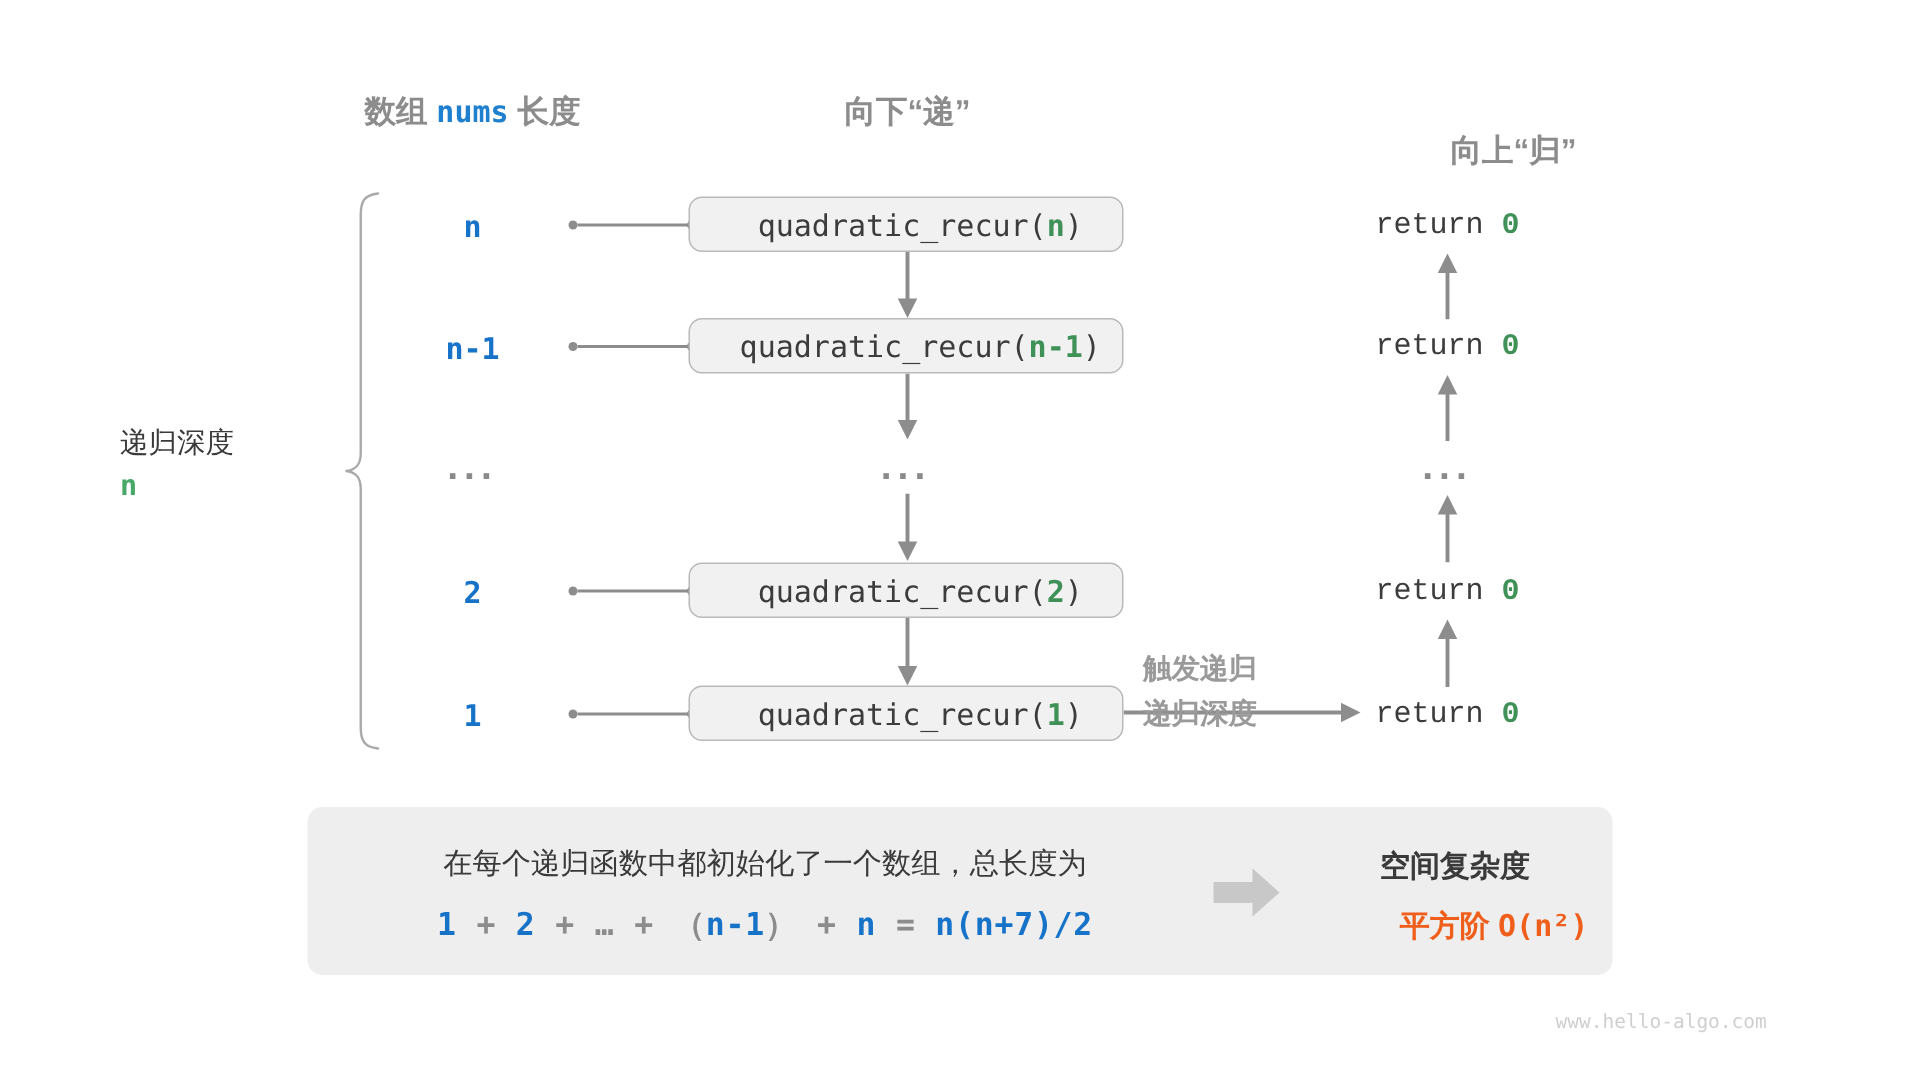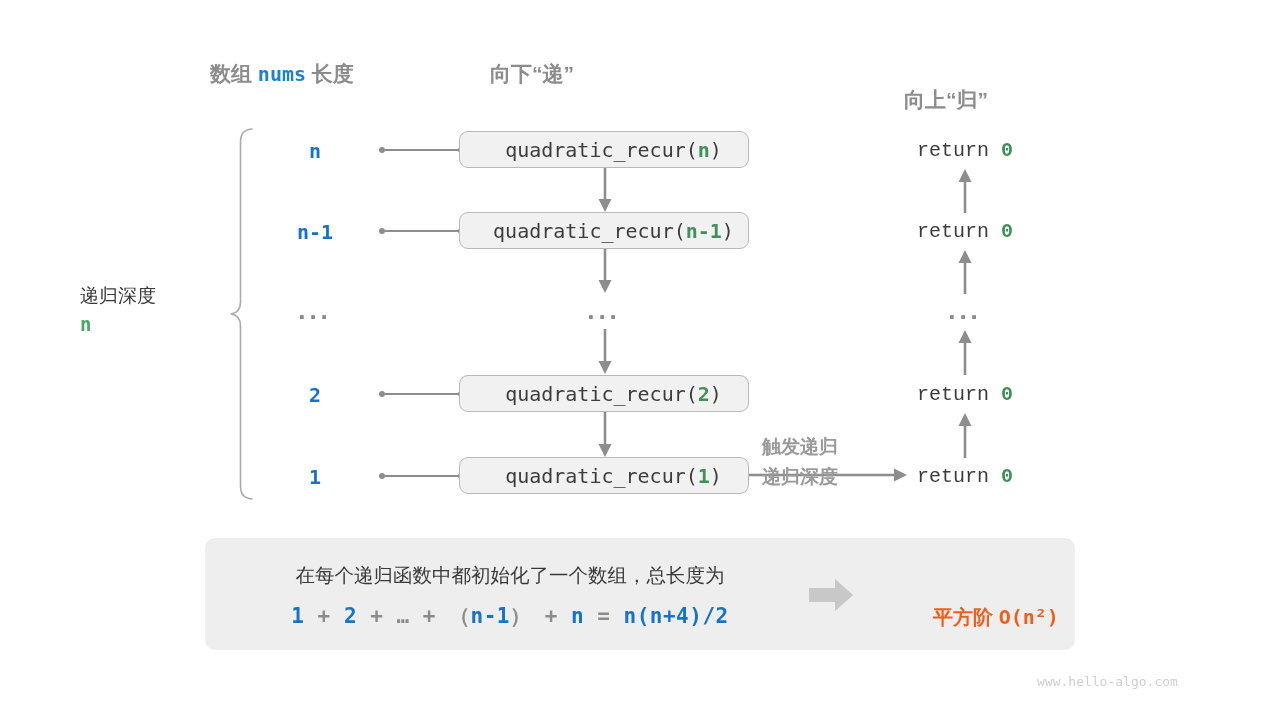--- a/index.html
+++ b/index.html
@@ -17,20 +17,21 @@
   }
   .abs { position: absolute; }
 
   
   .col-header {
     font-family: "Liberation Sans", sans-serif;
     font-size: 21px;
     font-weight: bold;
     color: #8c8c8c;
     white-space: nowrap;
+    text-align: center;
   }
   .col-header .mono-blue {
     font-family: "DejaVu Sans Mono", monospace;
     color: #2080d0;
     font-weight: bold;
     font-size: 20px;
   }
 
   
   .depth-label {
@@ -309,28 +310,29 @@
 
 <div class="abs note" style="left:715px; top:396px; width:170px;margin-top:36px;">
   <div>触发递归</div>
   <div>递归深度</div>
 </div>
 
 <div class="abs summary" style="left:205px; top:538px; width:870px; height:112px;">
 
   <div class="abs sum-text" style="left:25px; top:24px; width:560px;">在每个递归函数中都初始化了一个数组，总长度为</div>
 
-  <div class="abs sum-formula" style="left:25px; top:64px; width:560px;"><span class="b">1</span><span> + </span><span class="b">2</span><span> + </span><span>…</span><span> + </span><span>（</span><span class="b">n-1</span><span>）</span><span> + </span><span class="b">n</span><span> = </span><span class="b">n(n+4)/2</span></div>
+  <div class="abs sum-formula" style="left:25px; top:64px; width:560px;"><span class="b">1</span><span> + </span><span class="b">2</span><span> + </span><span>…</span><span> + </span><span>（</span><span class="b">n-1</span><span>）</span><span> + </span><span class="b">n</span><span> = </span><span class="b">n(n+7)/2</span></div>
 
   <div class="abs" style="left:602px; top:40px;">
     <svg width="48" height="34" viewBox="0 0 48 34" xmlns="http://www.w3.org/2000/svg">
       <path d="M2 10 L28 10 L28 1 L46 17 L28 33 L28 24 L2 24 Z" fill="#c8c8c8"></path>
     </svg>
   </div>
 
+  <div class="abs sum-title" style="left:670px; top:26px; width:190px;">空间复杂度</div>
 
   <div class="abs sum-value" style="left:696px; top:66px; width:190px;">
     <span>平方阶</span>
     <span class="mono">O(n²)</span>
   </div>
 </div>
 
 <div class="abs watermark" style="left:1037px; top:674px;">www.hello-algo.com</div>
 
 </body></html>

